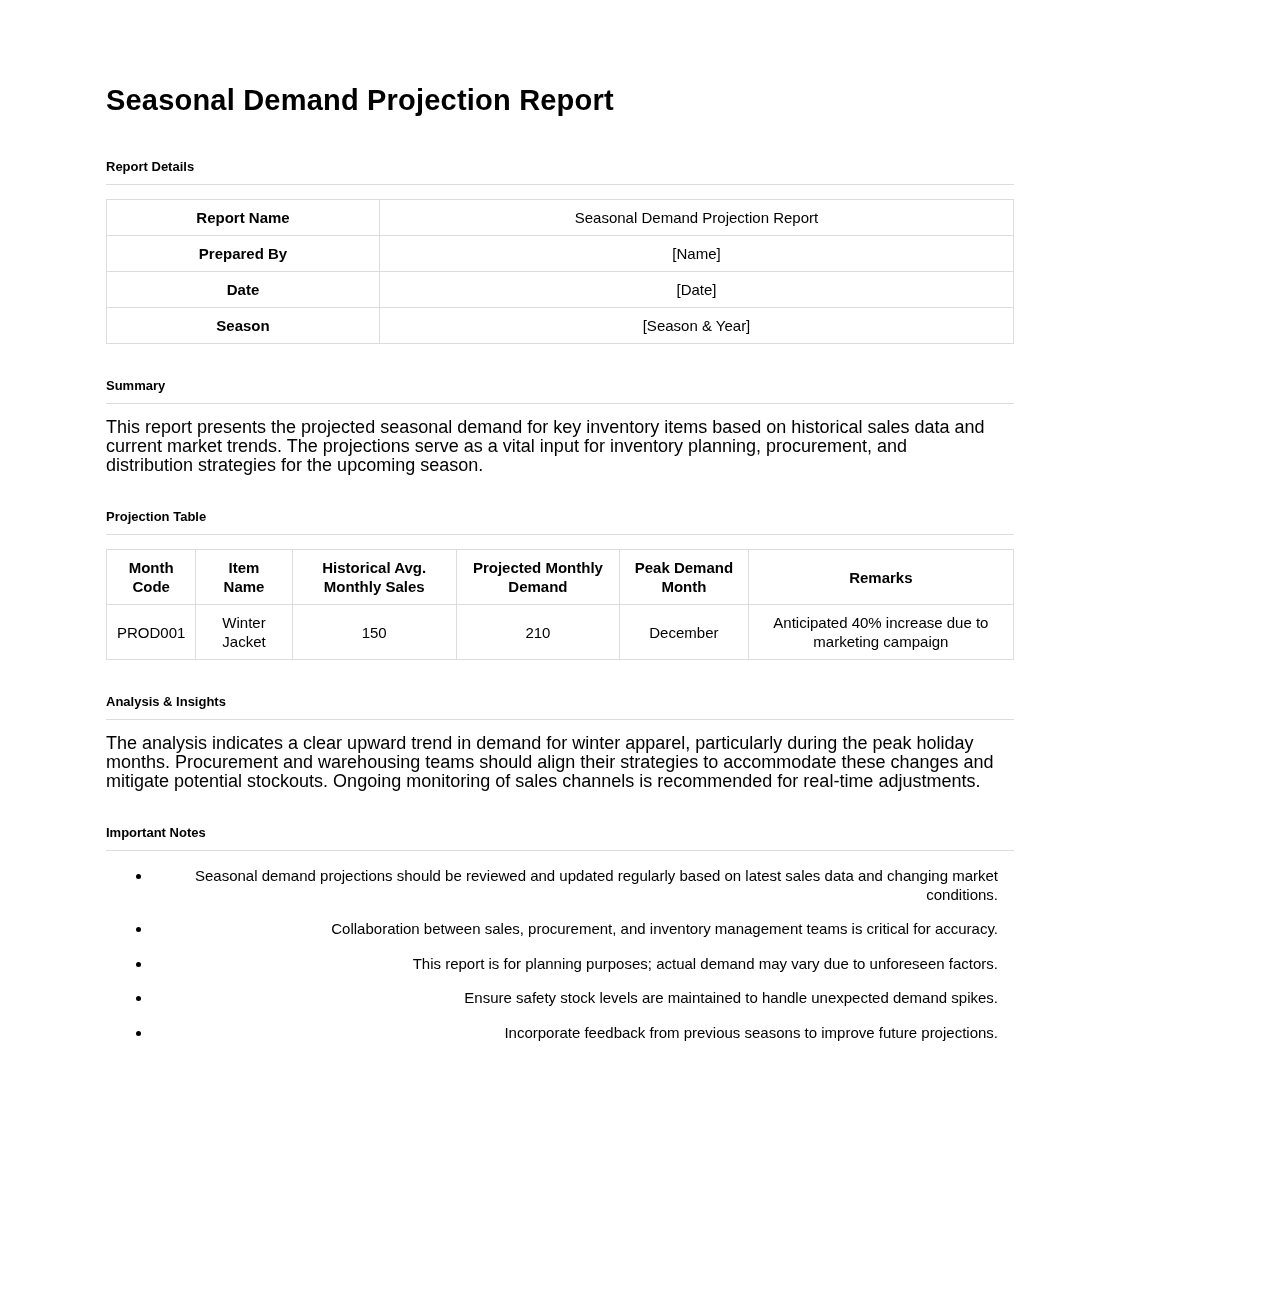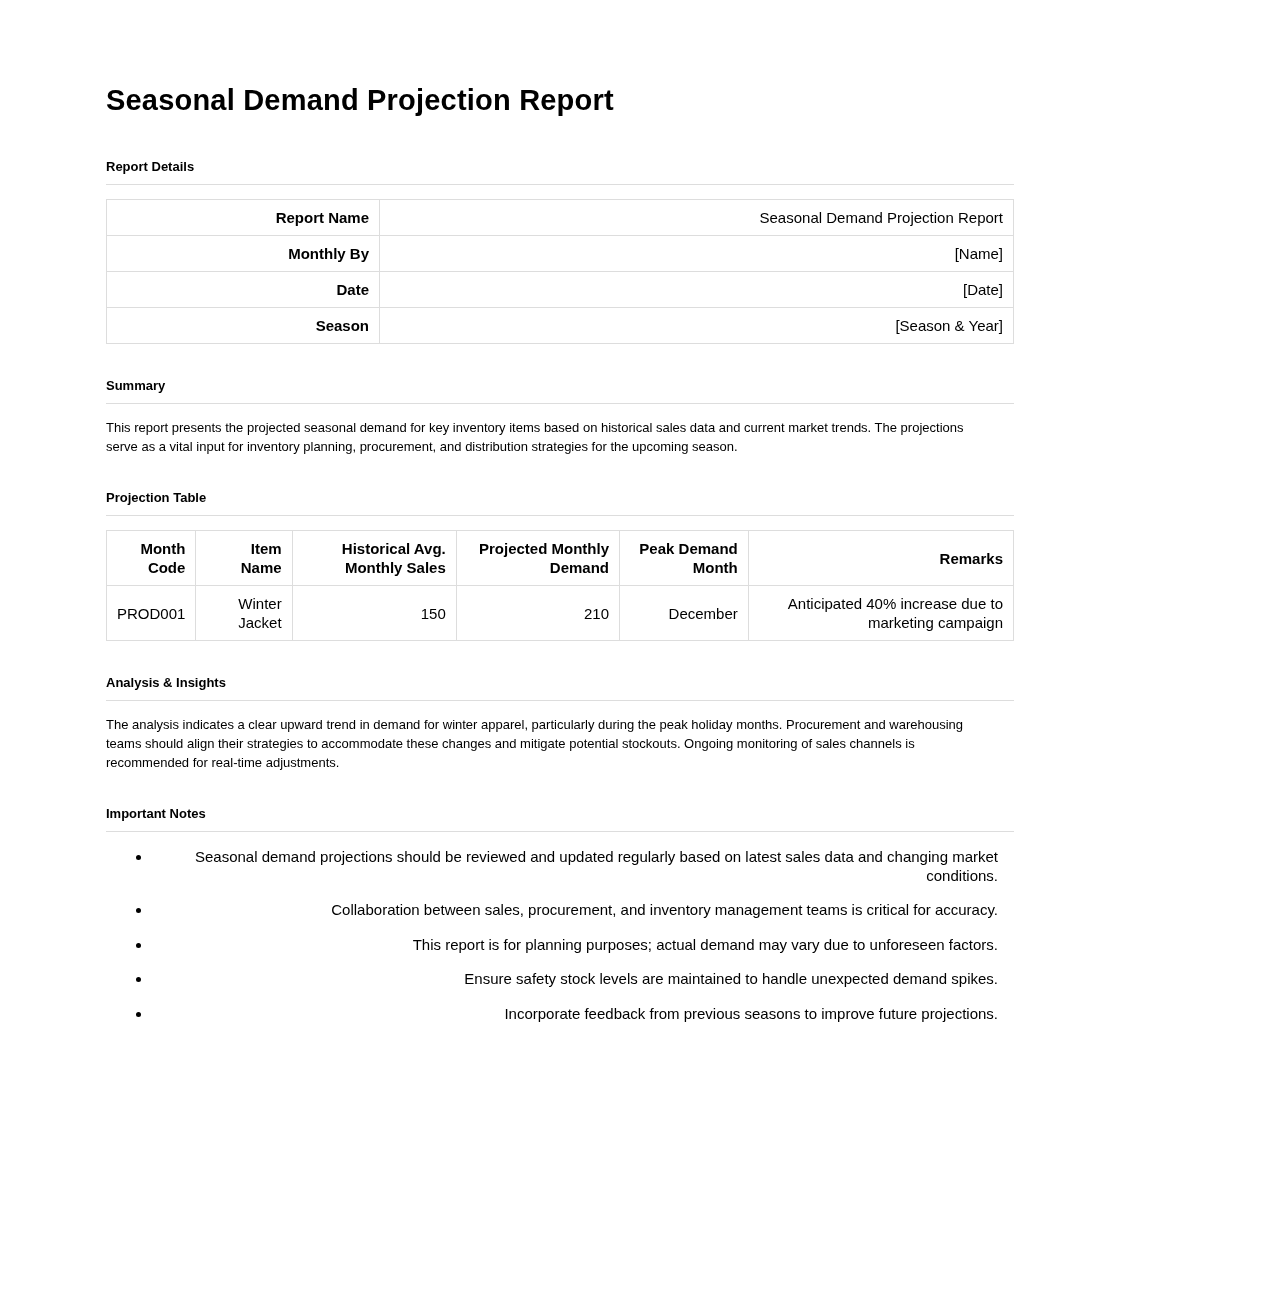--- a/index.html
+++ b/index.html
@@ -23,34 +23,34 @@
   }
   section { margin: 0 0 34px 0; }
   h2.section-heading {
     font-size: 13px;
     font-weight: bold;
     margin: 0 0 14px 0;
     padding-bottom: 10px;
     border-bottom: 1px solid #dddddd;
   }
   p.body-text {
-    font-size: 13px;
+    font-size: 18px;
     line-height: 19px;
     margin: 14px 16px 0 0;
   }
   table {
     width: 100%;
     border-collapse: collapse;
     font-size: 15px;
     line-height: 19px;
   }
   th, td {
     border: 1px solid #dddddd;
     padding: 8px 10px;
-    text-align: right;
+    text-align: center;
     vertical-align: middle;
   }
   th { font-weight: bold; }
   .details-table td.label-cell { font-weight: bold; }
   .details-table col.c-label { width: 30.1%; }
   .details-table col.c-value { width: 69.9%; }
   .proj-table col.c1 { width: 8.8%; }
   .proj-table col.c2 { width: 10.7%; }
   .proj-table col.c3 { width: 18.3%; }
   .proj-table col.c4 { width: 18.2%; }
@@ -77,21 +77,21 @@
       <colgroup>
           <col class="c-label">
           <col class="c-value">
         </colgroup>
       <tbody>
         <tr>
           <td class="label-cell">Report Name</td>
           <td>Seasonal Demand Projection Report</td>
         </tr>
         <tr>
-          <td class="label-cell">Monthly By</td>
+          <td class="label-cell">Prepared By</td>
           <td>[Name]</td>
         </tr>
         <tr>
           <td class="label-cell">Date</td>
           <td>[Date]</td>
         </tr>
         <tr>
           <td class="label-cell">Season</td>
           <td>[Season &amp; Year]</td>
         </tr>

